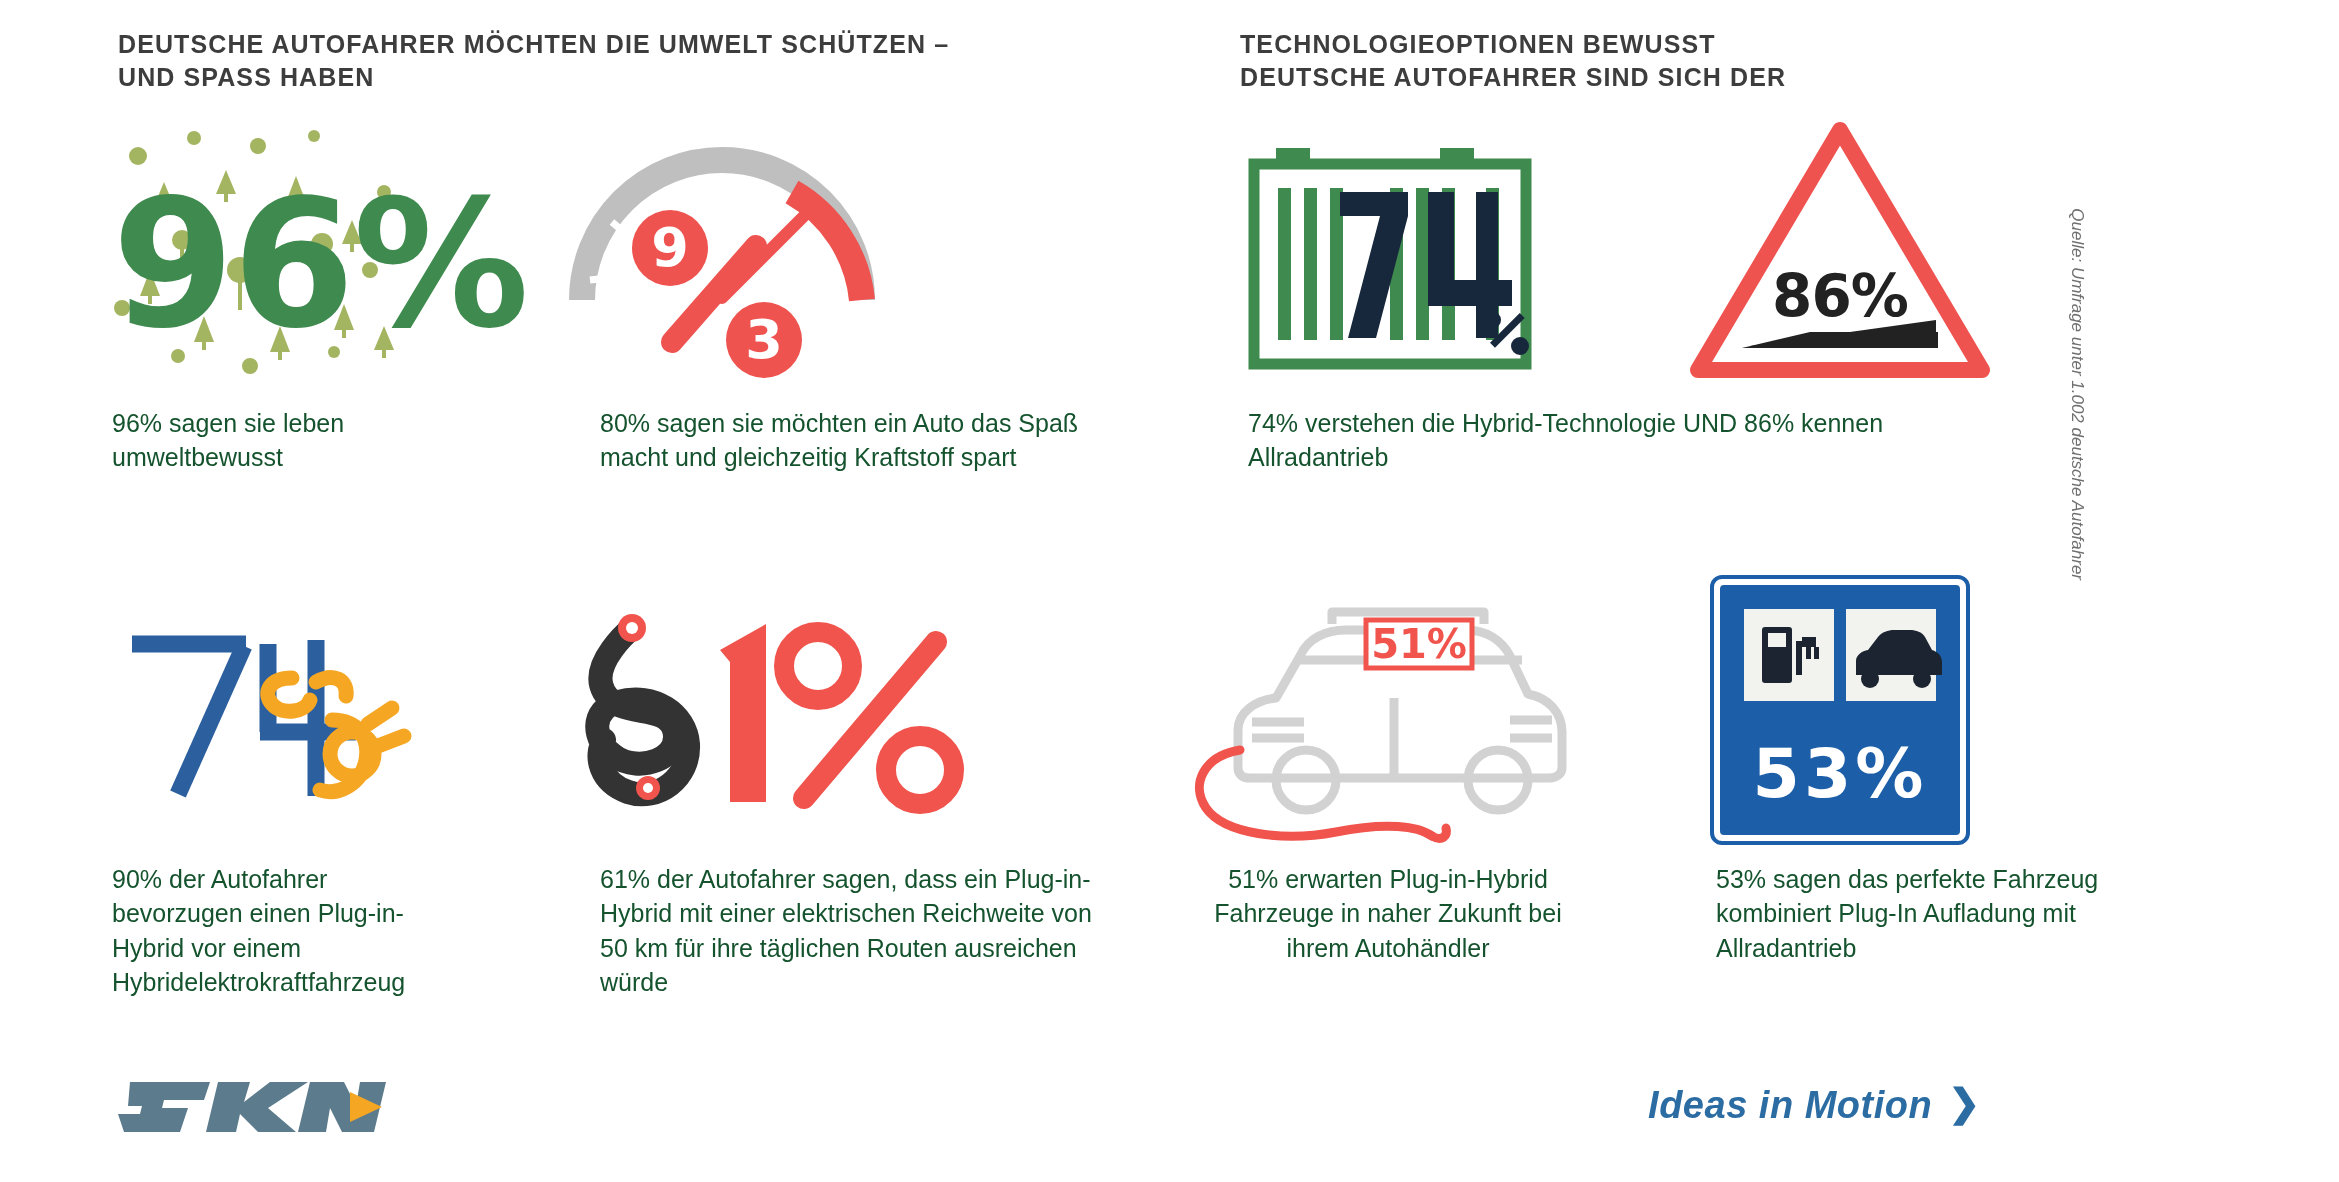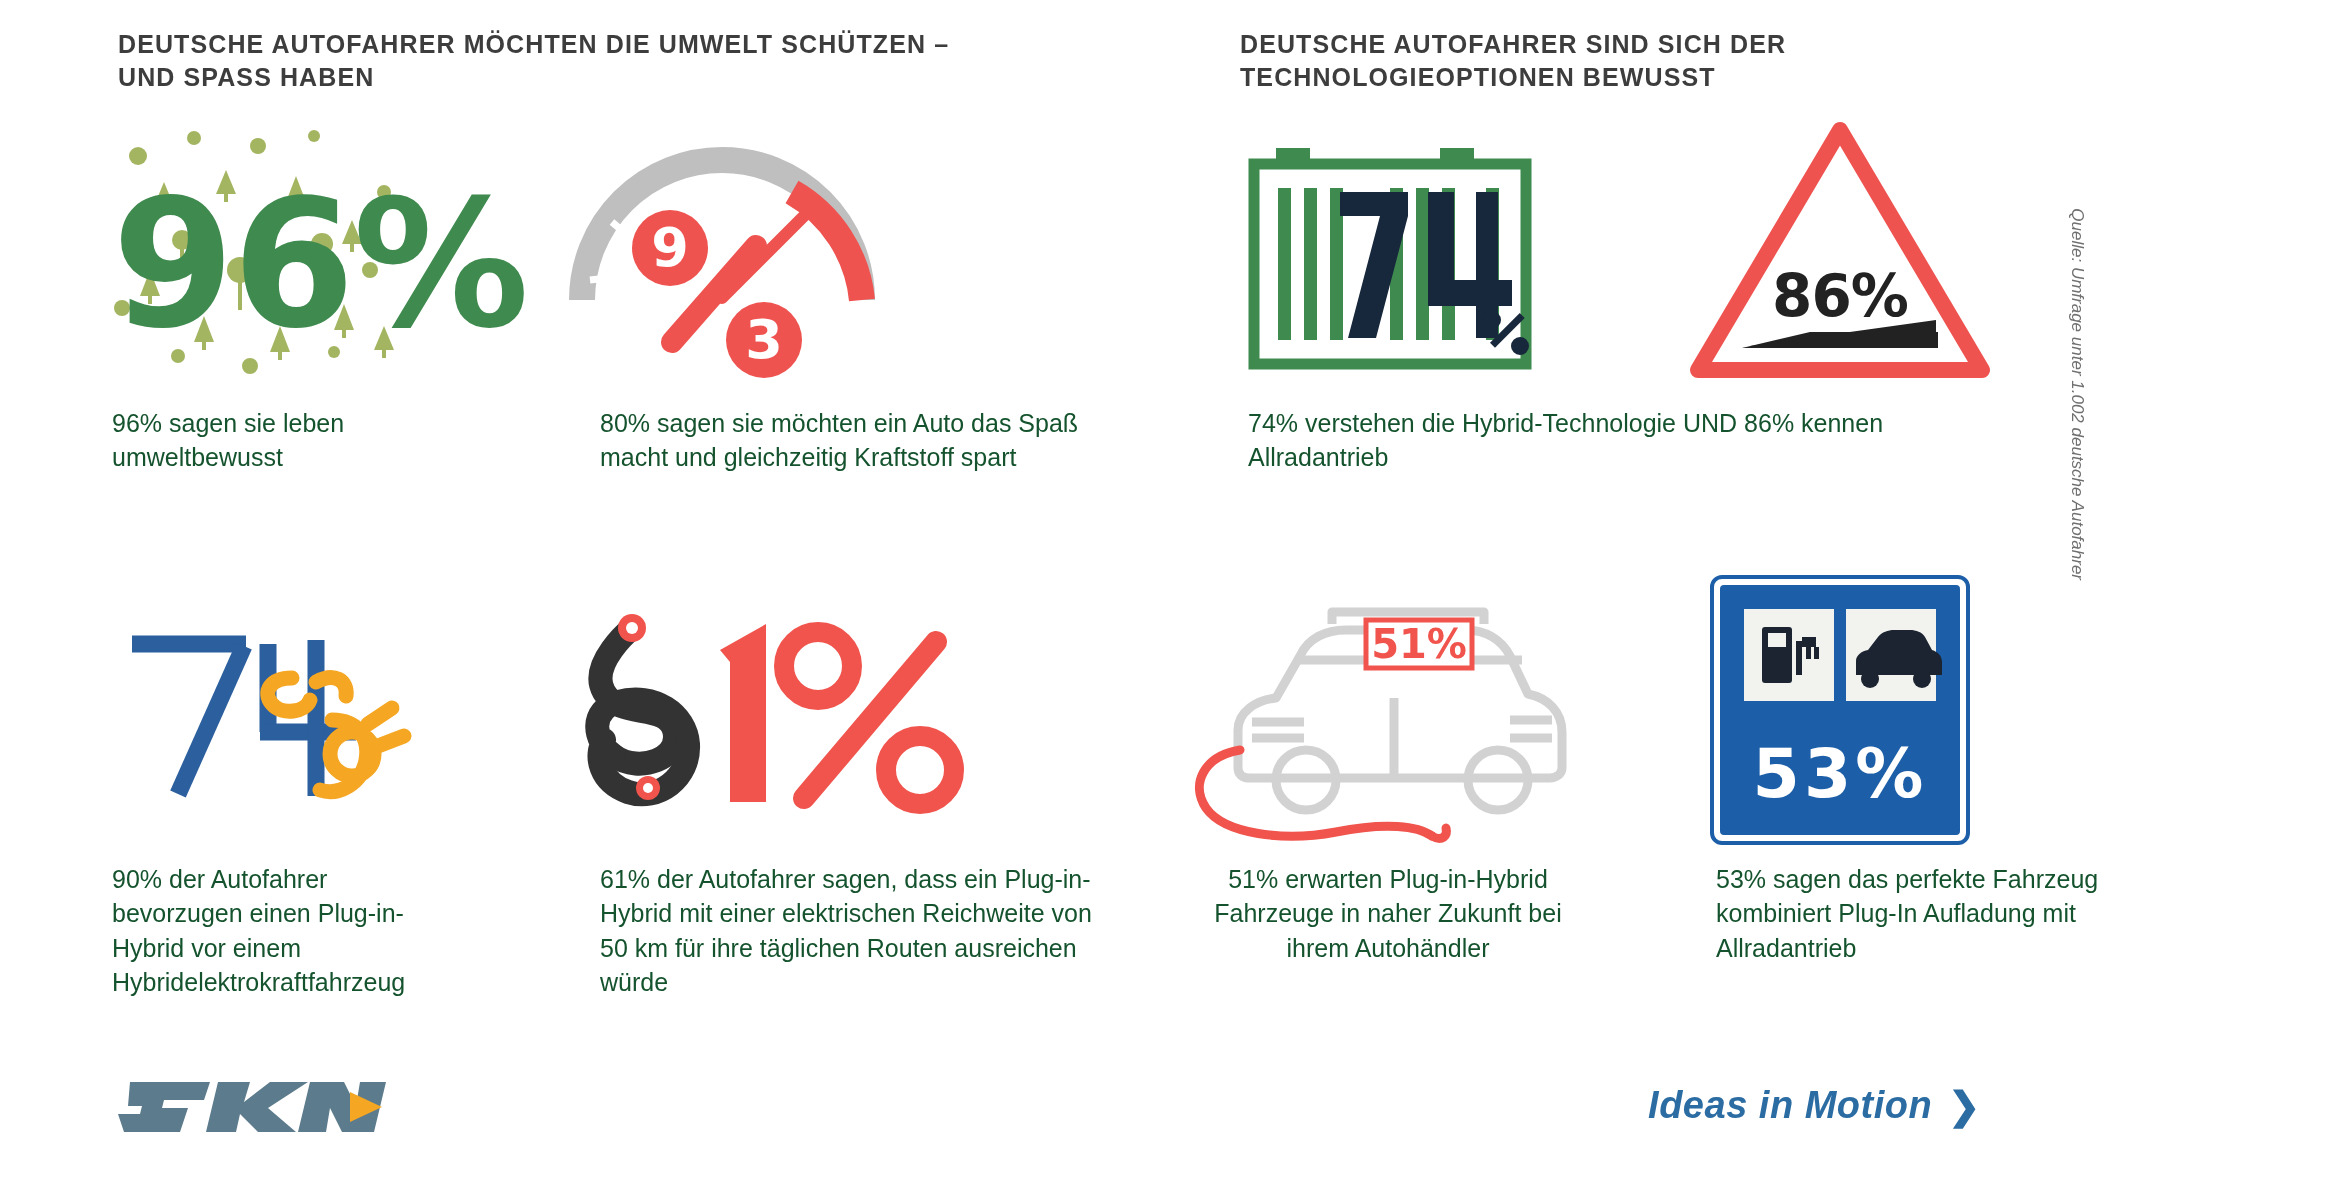--- a/index.html
+++ b/index.html
@@ -60,21 +60,21 @@
     width: 270px;
     height: 58px;
   }
 
   
   .ideas {
     position: absolute;
     right: 105px;
     top: 1084px;
     display: flex;
-    align-items: center;
+    align-items: flex-start;
     gap: 16px;
     margin-left: 16px;
   }
   .ideas-text {
     font-family: "Liberation Sans", sans-serif;
     font-style: italic;
     font-weight: bold;
     font-size: 38px;
     color: #2b6ca3;
     letter-spacing: 0.5px;
@@ -104,22 +104,22 @@
 <body>
 
 <div class="page">
 
   <div class="section-head" style="left:118px; top:28px; width:950px;">
     <div>DEUTSCHE AUTOFAHRER MÖCHTEN DIE UMWELT SCHÜTZEN –</div>
     <div>UND SPASS HABEN</div>
   </div>
 
   <div class="section-head" style="left:1240px; top:28px; width:850px;">
+    <div>TECHNOLOGIEOPTIONEN BEWUSST</div>
     <div>DEUTSCHE AUTOFAHRER SIND SICH DER</div>
-    <div>TECHNOLOGIEOPTIONEN BEWUSST</div>
   </div>
 
 
   <div class="tile" style="left:108px; top:120px; width:320px; height:260px;">
     <svg width="320" height="260" viewBox="0 0 320 260">
 
       <g fill="#a3b561">
         <circle cx="30" cy="36" r="9"></circle>
         <circle cx="86" cy="18" r="7"></circle>
         <circle cx="150" cy="26" r="8"></circle>

